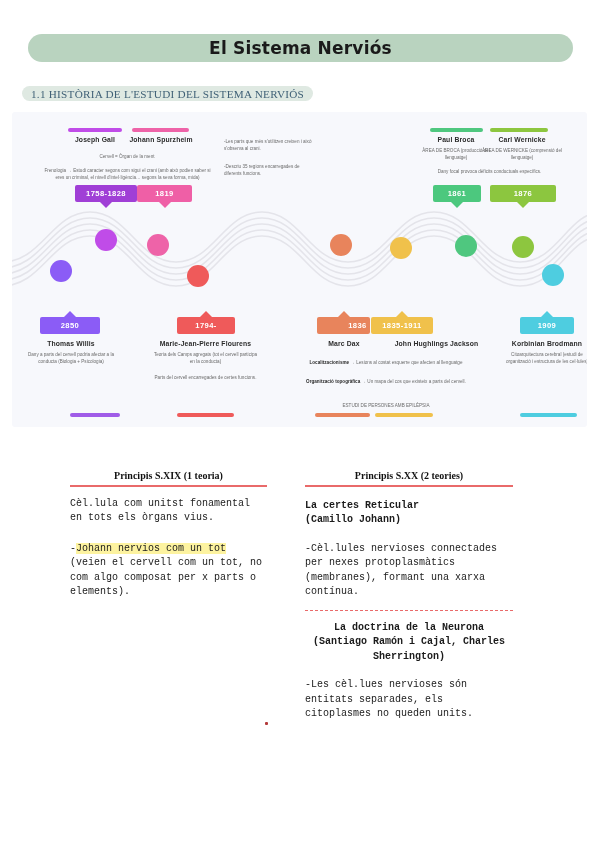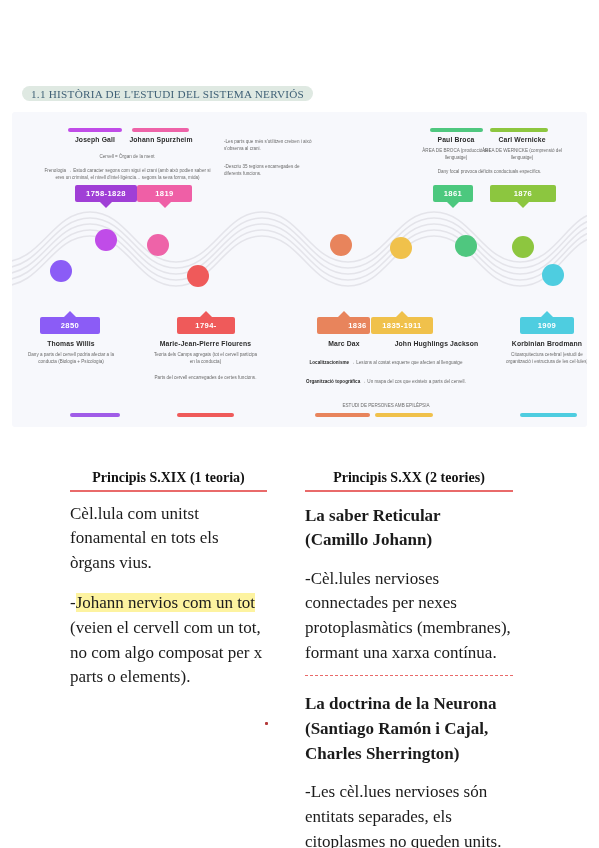--- a/index.html
+++ b/index.html
@@ -68,44 +68,47 @@
   .badge.down .tip { bottom: -6px; border-top: 6px solid currentColor; }
   .badge.up   .tip { top: -6px;    border-bottom: 6px solid currentColor; }
 
   
   .dot { position: absolute; width: 22px; height: 22px; border-radius: 50%; }
 
   
   .col { position: absolute; }
   .col-head {
     font-family: "Liberation Serif", serif;
-    font-size: 14px; font-weight: 700; color: #111; text-align: center;
+    font-size: 10px; font-weight: 700; color: #111; text-align: center;
   }
   .rule { height: 1.5px; background: #e96a6a; margin-top: 4px; }
   .rule.dash {
     height: 0; background: none;
     border-top: 1.6px dashed #e96a6a; margin: 10px 0 10px 0;
   }
   .body-txt {
-    font-family: Liberation Serif, serif;
-    font-size: 17px; color: #1b1b1b; line-height: 1.45; margin-top: 10px;
+    font-family: Liberation Mono, monospace;
+    font-size: 10px; color: #1b1b1b; line-height: 1.45; margin-top: 10px;
   }
   .body-txt.bold { font-weight: 700; }
   .hl { background: #fdf3a0; }
 
   .reddot {
     position: absolute; left: 265px; top: 722px;
     width: 3px; height: 3px; border-radius: 1px; background: #b33a3a;
   }
 </style>
 </head>
 <body>
 
 <div class="page">
 
+  <div class="title-band">
+    <span class="title-text">El Sistema Nerviós</span>
+  </div>
 
   <div class="subtitle-band">
     <span class="subtitle-text">1.1 HISTÒRIA DE L'ESTUDI DEL SISTEMA NERVIÓS</span>
   </div>
 
   <div class="timeline">
 
     <svg class="waves" viewBox="0 0 575 315" preserveAspectRatio="none">
       <g fill="none" stroke="#e4e4ea" stroke-width="1.6">
         <path d="M-10 150 C 30 150, 40 100, 78 100 C 116 100, 126 150, 164 150 C 202 150, 212 100, 250 100 C 288 100, 298 150, 336 150 C 374 150, 384 100, 422 100 C 460 100, 470 150, 508 150 C 546 150, 556 100, 590 100"></path>
@@ -155,21 +158,21 @@
     <div class="sub" style="position:absolute;left:405px;top:52px;width:145px;text-align:center;">Dany focal provoca dèficits conductuals específics.</div>
 
     <div class="badge down" style="left:63px; top:73px; width:62px; background:#a03fd6; color:#a03fd6;">
       <span style="color:#fff;">1758-1828</span>
       <span class="tip"></span>
     </div>
     <div class="badge down" style="left:125px; top:73px; width:55px; background:#ef5fa6; color:#ef5fa6;">
       <span style="color:#fff;">1819</span>
       <span class="tip"></span>
     </div>
-    <div class="badge down" style="left:421px; top:73px; width:40px; background:#4cc87e; color:#4cc87e;">
+    <div class="badge down" style="left:421px; top:73px; width:48px; background:#4cc87e; color:#4cc87e;">
       <span style="color:#fff;">1861</span>
       <span class="tip"></span>
     </div>
     <div class="badge down" style="left:478px; top:73px; width:66px; background:#8cc63f; color:#8cc63f;">
       <span style="color:#fff;">1876</span>
       <span class="tip"></span>
     </div>
 
     <div class="badge up" style="left:28px; top:205px; width:60px; background:#8b5cf6; color:#8b5cf6;">
       <span style="color:#fff;">2850</span>
@@ -239,28 +242,28 @@
     <div class="body-txt" style="margin-top:16px;">
       <span>-</span><span class="hl">Johann nervios com un tot</span><span> (veien el cervell com un tot, no com algo composat per x parts o elements).</span>
     </div>
   </div>
 
   <div class="col" style="left:305px; top:470px; width:208px;">
     <div class="col-head">Principis S.XX (2 teories)</div>
     <div class="rule"></div>
 
     <div class="body-txt bold" style="margin-top:12px;">
-      <div>La saber Reticular</div>
+      <div>La certes Reticular</div>
       <div>(Camillo Johann)</div>
     </div>
     <div class="body-txt" style="margin-top:14px;">-Cèl.lules nervioses connectades per nexes protoplasmàtics (membranes), formant una xarxa contínua.</div>
 
     <div class="rule dash"></div>
 
-    <div class="body-txt bold" style="margin-top:16px;">
+    <div class="body-txt bold" style="margin-top:10px;text-align:center;">
       <div>La doctrina de la Neurona</div>
       <div>(Santiago Ramón i Cajal, Charles Sherrington)</div>
     </div>
     <div class="body-txt" style="margin-top:14px;">-Les cèl.lues nervioses són entitats separades, els citoplasmes no queden units.</div>
   </div>
 
   <div class="reddot"></div>
 </div>
 
 </body></html>

